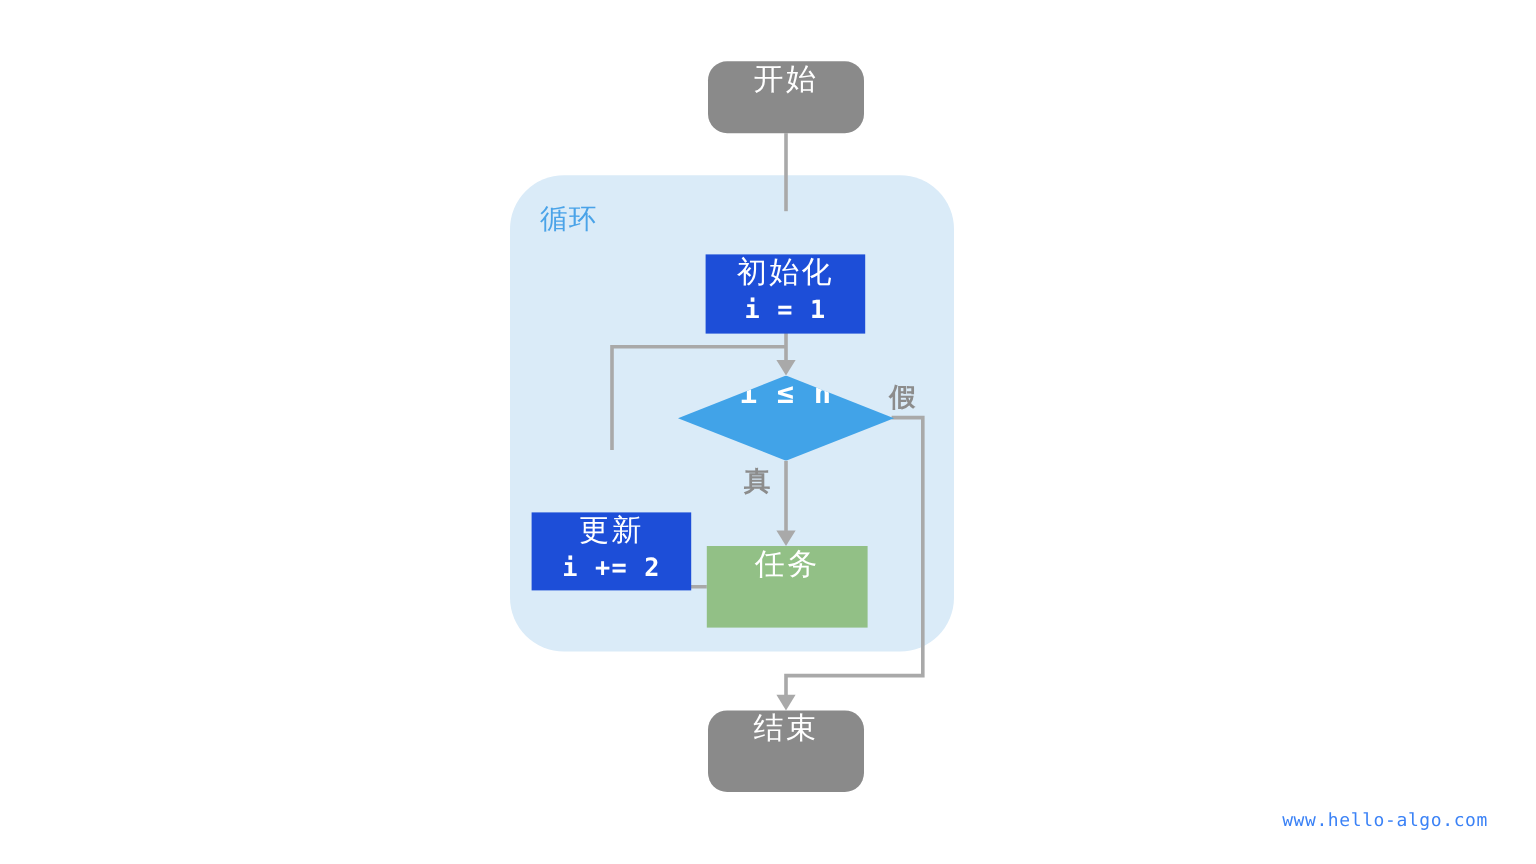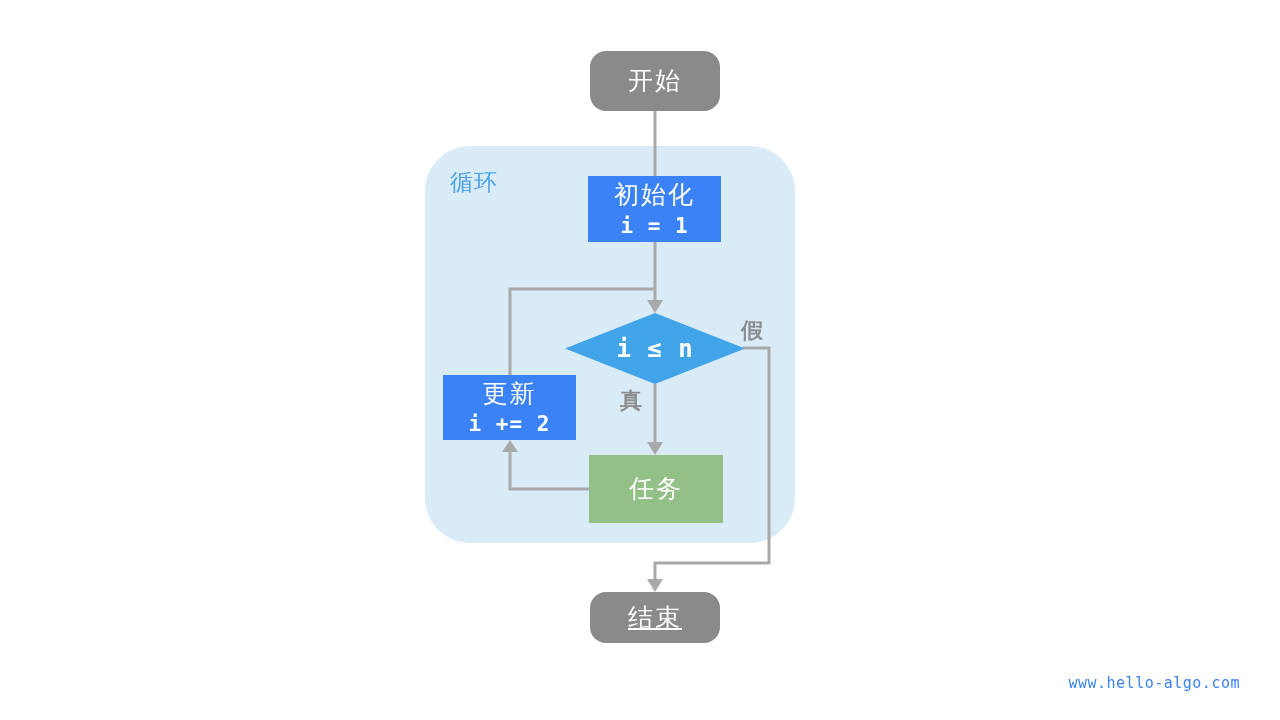--- a/index.html
+++ b/index.html
@@ -36,44 +36,43 @@
     left: 0; top: 0;
     width: 1280px; height: 720px;
     pointer-events: none;
   }
 
   .node {
     position: absolute;
     display: flex;
     flex-direction: column;
     align-items: center;
-    justify-content: center;
     color: #ffffff;
     text-align: center;
     line-height: 1.25;
   }
   .node .zh { font-size: 25px; letter-spacing: 2px; }
   .node .code {
     font-family: "DejaVu Sans Mono", monospace;
     font-weight: bold;
     font-size: 21px;
     letter-spacing: 1px;
     margin-top: 2px;
   }
 
   .terminal {
     background: #8A8A8A;
     border-radius: 16px;
   }
   .node-start { left: 590px; top: 51px;  width: 130px; height: 60px; }
-  .node-end   { left: 590px; top: 592px; width: 130px; height: 51px; text-decoration: underline; }
+  .node-end   { left: 590px; top: 592px; width: 130px; height: 68px; }
 
-  .process-blue { background: #3b82f6; }
+  .process-blue { background: #1d4ed8; margin-top: 36px; }
   .node-init   { left: 588px; top: 176px; width: 133px; height: 66px; }
-  .node-update { left: 443px; top: 375px; width: 133px; height: 65px; }
+  .node-update { left: 443px; top: 391px; width: 133px; height: 65px; }
 
   .node-task {
     left: 589px; top: 455px;
     width: 134px; height: 68px;
     background: #92C086;
   }
 
   .node-cond {
     left: 565px; top: 313px;
     width: 180px; height: 71px;

